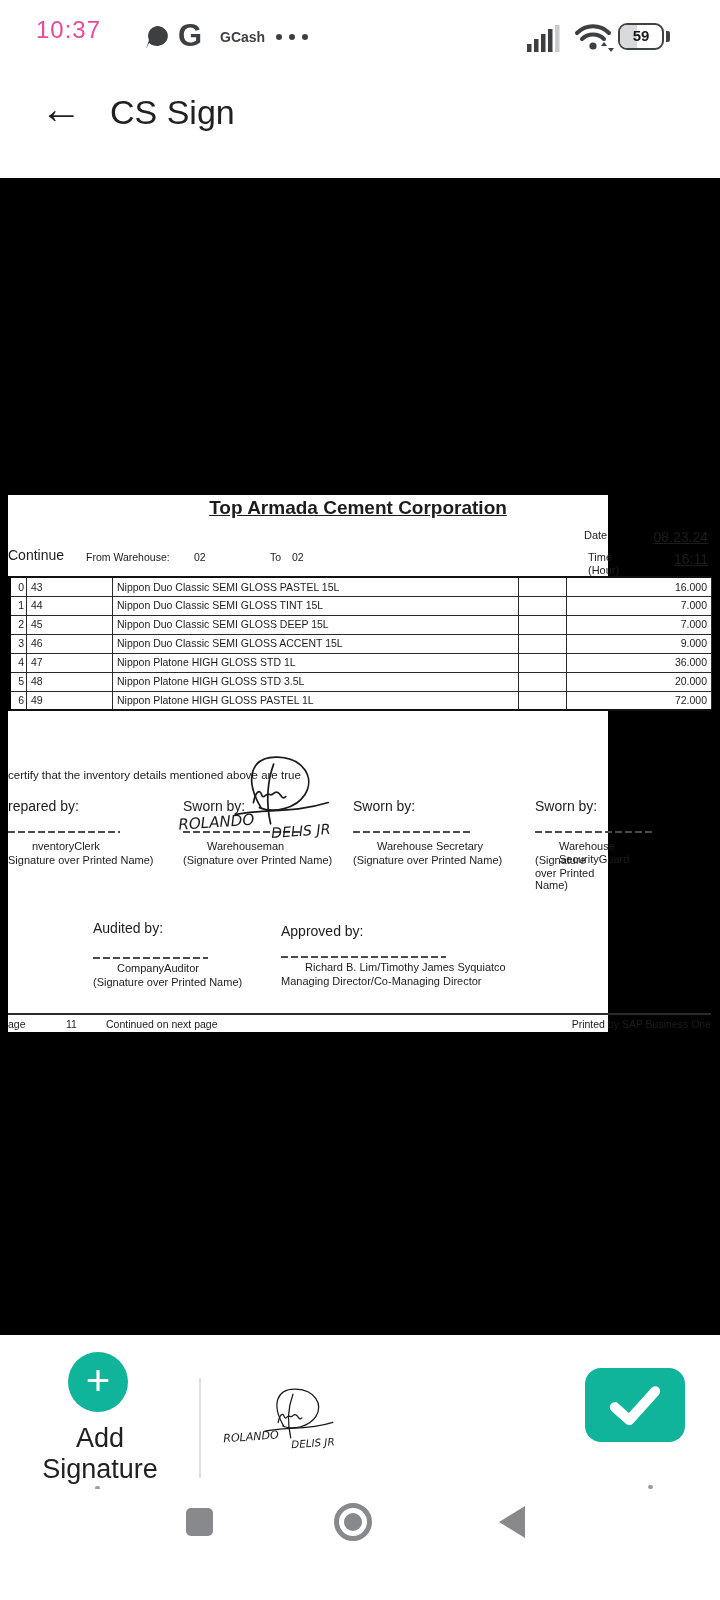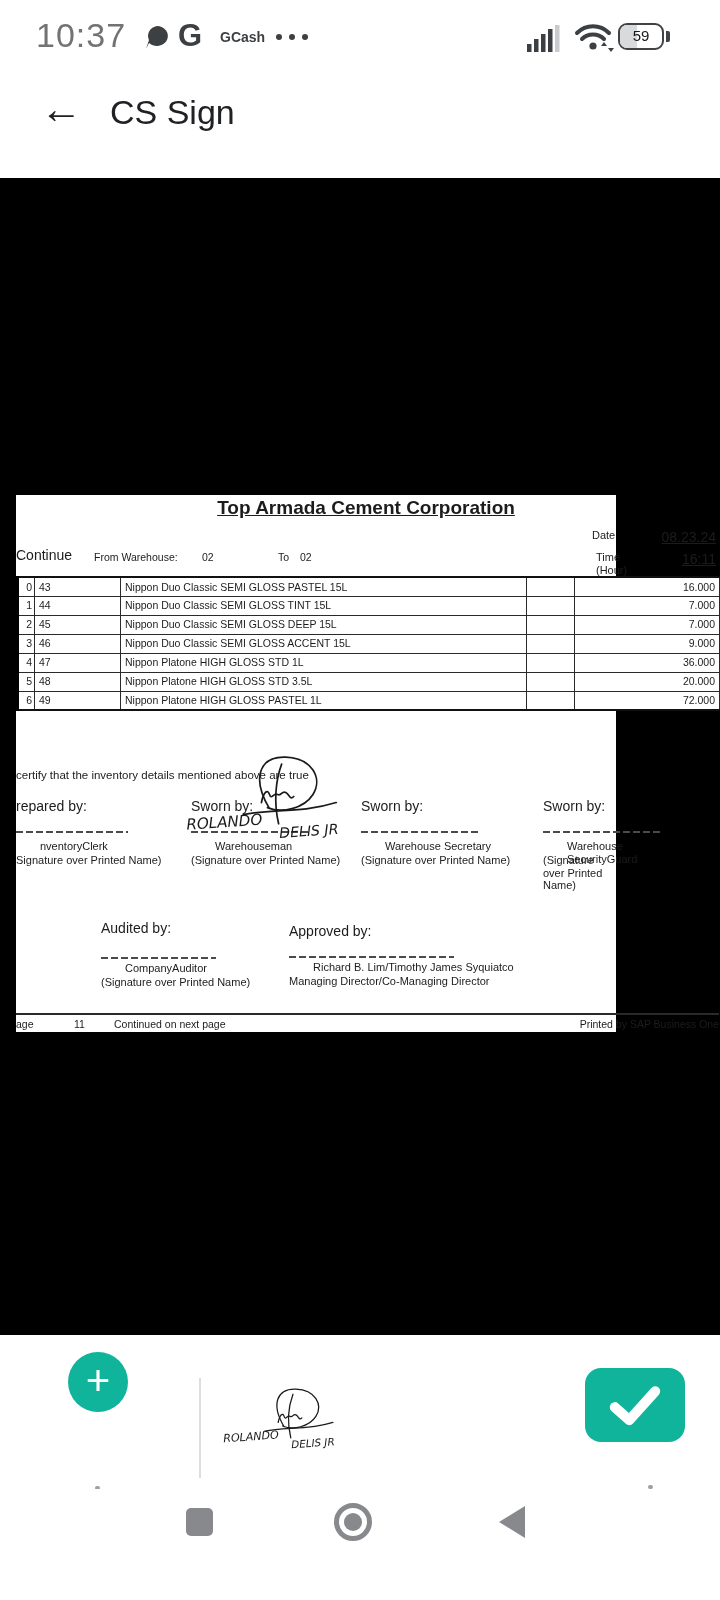--- a/index.html
+++ b/index.html
@@ -2,40 +2,40 @@
 <html><head>
 <meta charset="utf-8">
 <style>
   html,body{margin:0;padding:0;background:#fff;}
   .screen{position:relative;width:720px;height:1600px;background:#fff;overflow:hidden;
           font-family:"Liberation Sans",sans-serif;color:#202124;}
   .abs{position:absolute;}
 
   
   .statusbar{left:0;top:0;width:720px;height:75px;background:#fff;}
-  .sb-time{left:36px;top:16px;font-size:34px;color:#737373;letter-spacing:1px;}
+  .sb-time{left:36px;top:16px;font-size:24px;color:#ec4899;letter-spacing:1px;}
   .sb-gtext{left:178px;top:18px;font-size:31px;font-weight:bold;color:#3c4043;}
   .sb-gcash{left:220px;top:29px;font-size:14px;font-weight:bold;color:#3c4043;}
   .sb-dots{left:276px;top:34px;display:flex;gap:7px;}
   .sb-dots i{width:6px;height:6px;border-radius:50%;background:#3c4043;}
   .battery{left:618px;top:23px;width:46px;height:27px;border:2.5px solid #3f4346;border-radius:9px;
            box-sizing:border-box;overflow:hidden;}
   .battery .fill{position:absolute;left:0;top:0;bottom:0;width:40%;background:#d9dadb;}
   .battery .lvl{position:absolute;left:0;right:0;top:2px;text-align:center;font-size:15px;
-                font-weight:normal;color:#17181a;}
+                font-weight:bold;color:#17181a;}
   .battery-nub{left:666px;top:31px;width:4px;height:11px;background:#3f4346;border-radius:0 2px 2px 0;}
 
   
   .appbar{left:0;top:75px;width:720px;height:103px;background:#fff;}
   .back-arrow{left:40px;top:12px;width:44px;height:44px;font-size:42px;color:#202124;line-height:44px;}
   .appbar-title{left:110px;top:18px;font-size:34px;color:#202124;}
 
   
   .viewer{left:0;top:178px;width:720px;height:1157px;background:#000;}
-  .page{left:16px;top:317px;width:600px;height:537px;background:#fff;color:#1c1c1c;}
+  .page{left:8px;top:317px;width:600px;height:537px;background:#fff;color:#1c1c1c;}
   .doc{font-size:11px;line-height:1.15;}
   .doc-company{left:0;top:2px;width:700px;text-align:center;font-size:19px;font-weight:bold;
                text-decoration:underline;}
   .doc-report-title{left:0;top:32px;width:700px;text-align:center;font-size:15px;font-weight:bold;}
   .lbl{font-size:11px;}
   .rval{width:100px;text-align:right;font-size:14px;text-decoration:underline;}
   .doc-continue{left:0;top:52px;font-size:14px;}
   .sigline{height:2px;background:repeating-linear-gradient(90deg,#4a4a4a 0 7px,transparent 7px 10px);}
   .doc-table{border-collapse:collapse;table-layout:fixed;background:#fff;}
   .doc-table td,.doc-table th{border:1px solid #2a2a2a;font-size:10.5px;font-weight:normal;
@@ -247,20 +247,21 @@
       <div class="abs doc-footer" style="left:58px;top:523px">11</div>
       <div class="abs doc-footer" style="left:98px;top:523px">Continued on next page</div>
       <div class="abs doc-footer" style="left:503px;top:523px;width:200px;text-align:right">Printed by SAP Business One</div>
     </div>
   </div>
 
   <div class="abs bottombar">
     <div class="abs plus-btn">
       <span>+</span>
     </div>
+    <div class="abs add-sig-label">Add Signature</div>
     <div class="abs vdivider"></div>
 
     <svg class="abs" style="left:222px;top:48px" width="122" height="72" viewBox="0 0 165 95">
       <use href="#sigart"></use>
     </svg>
 
     <div class="abs check-btn">
       <svg width="72" height="54" viewBox="0 0 100 74">
         <polyline points="22,40 42,58 78,18" fill="none" stroke="#fff" stroke-width="14" stroke-linecap="round" stroke-linejoin="round"></polyline>
       </svg>

